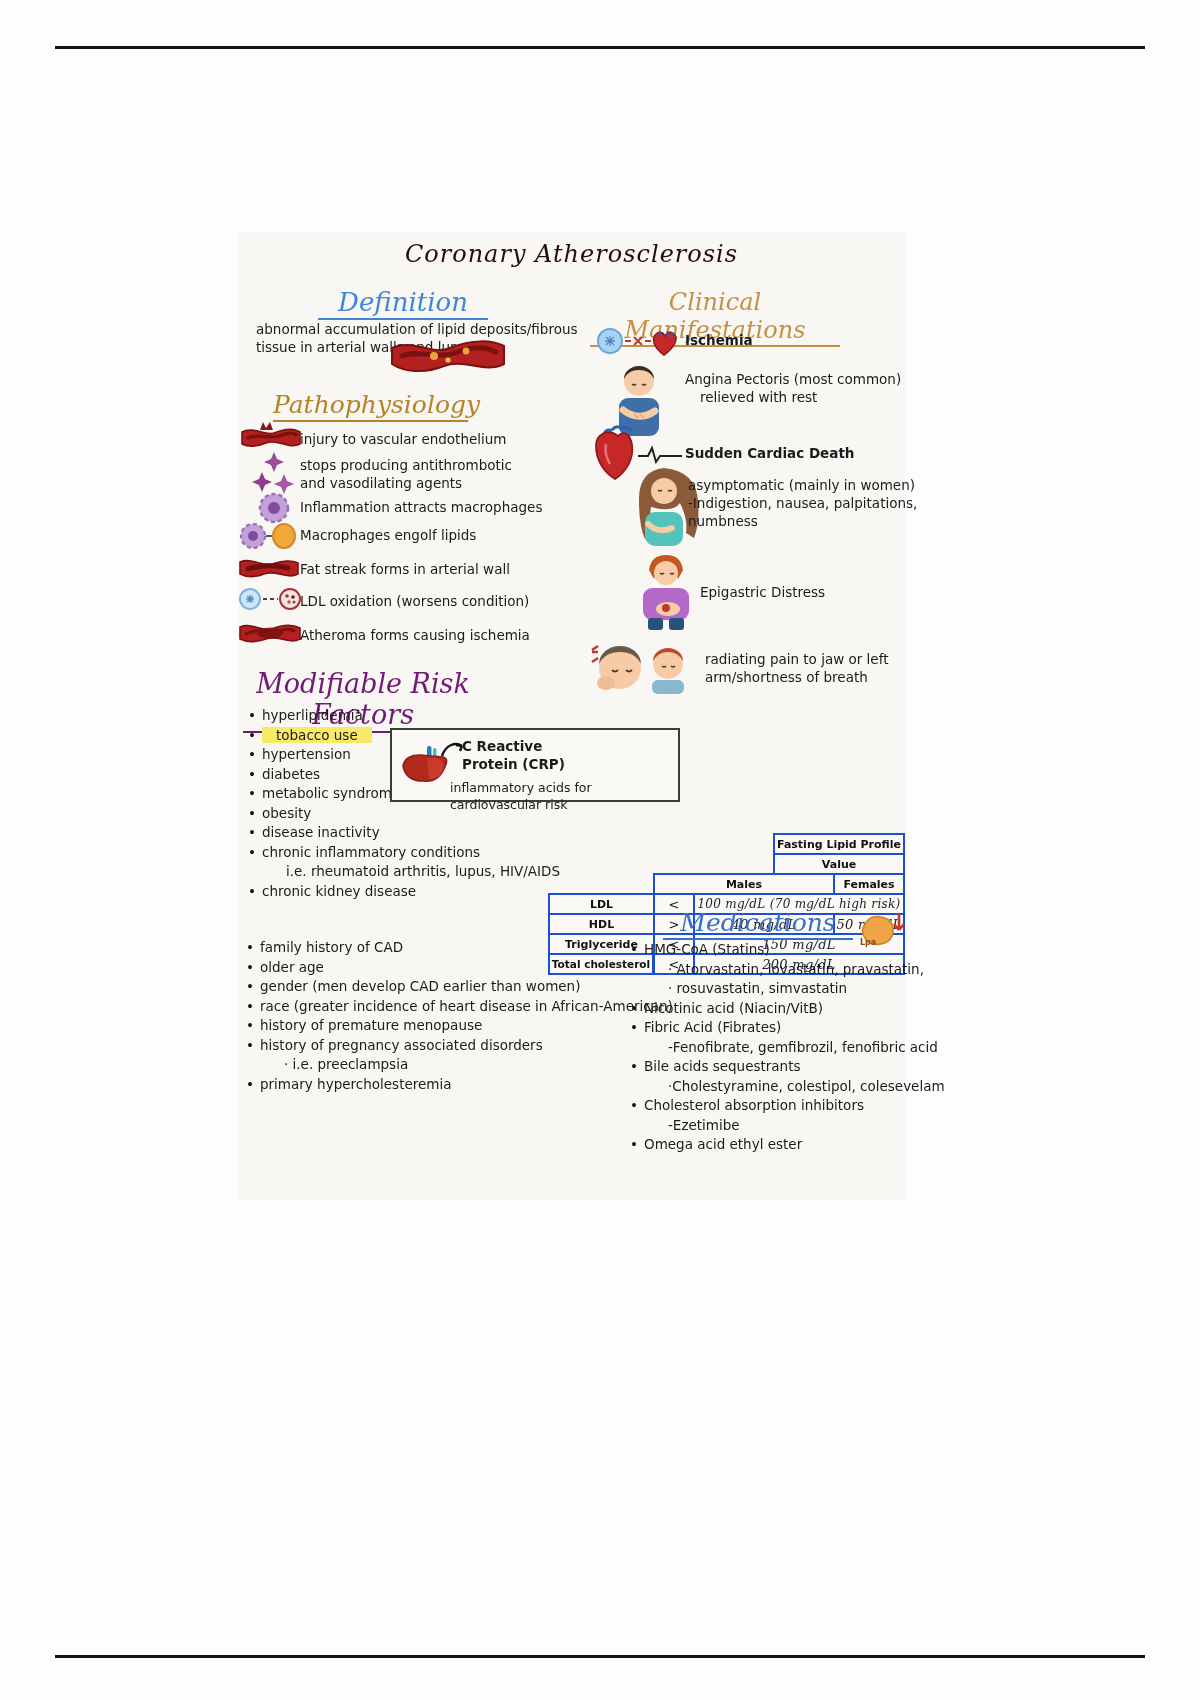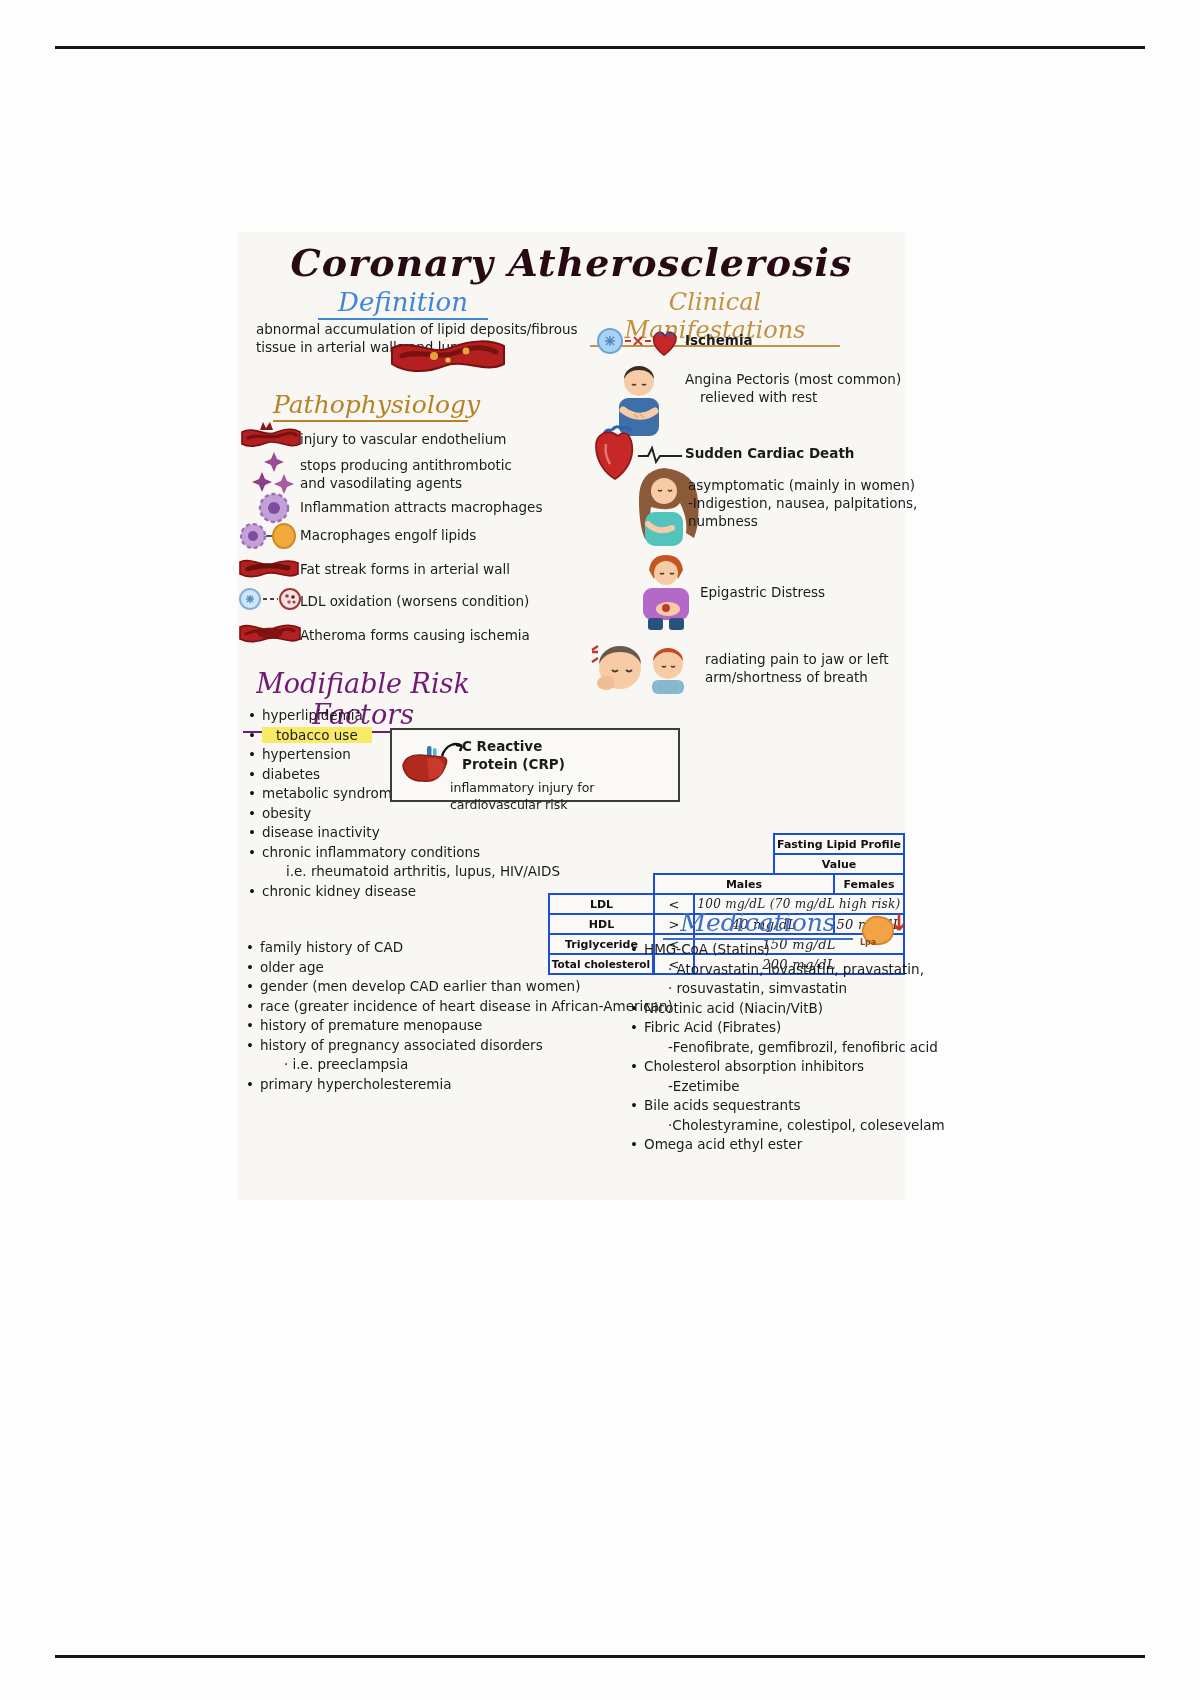--- a/index.html
+++ b/index.html
@@ -11,21 +11,21 @@
 
   .note { position:absolute; left:238px; top:232px; width:667px; height:968px; background:#f8f7f4; }
   .note-underline { position:absolute; left:238px; top:1196px; width:667px; height:2px; background:#dddbd6; }
 
   .abs { position:absolute; }
   .txt { font-size:13.5px; color:#1b1b1b; line-height:1.35; }
   .script { font-family:"DejaVu Serif", serif; font-style:italic; font-weight:normal; text-align:center; }
   .underl { border-bottom:2.5px solid currentColor; padding-bottom:1px; }
 
   .page-title { left:0; top:8px; width:100%; text-align:center; font-family:"DejaVu Serif", serif;
-    font-style:italic; font-weight:bold; font-size:38px; color:#270a13; letter-spacing:1px; }
+    font-style:italic; font-weight:normal; font-size:24px; color:#270a13; letter-spacing:1px; }
 
   .h-definition { left:80px; top:55px; width:170px; font-size:26px; color:#3f87d6; }
   .h-patho { left:35px; top:158px; width:195px; font-size:25px; color:#b78327; }
   .h-clinical { left:352px; top:56px; width:250px; font-size:24px; color:#c49043; }
   .h-modif { left:5px; top:436px; width:240px; font-size:27px; color:#701a75; }
   .h-nonmodif { left:0px; top:674px; width:275px; font-size:24px; color:#ab3a50; }
   .h-meds { left:425px; top:676px; width:190px; font-size:25px; color:#3a6fc8; }
 
   .blist { list-style:none; }
   .blist li { position:relative; padding-left:14px; line-height:19.5px; white-space:nowrap; }
@@ -148,21 +148,21 @@
         <rect x="33" y="4" width="3.5" height="11" rx="1.7" fill="#52b7c9"></rect>
         <path d="M3,22 q2,-11 17,-11 l23,2 q5,1 3,7 q-6,19 -23,17 q-17,0 -20,-15z" fill="#b22a1e" stroke="#8c1f16" stroke-width="1.6"></path>
         <path d="M27,14 q15,-2 17,8 q-2,13 -15,13 z" fill="#c93a2c"></path>
       </svg>
       <svg class="abs" style="left:48px; top:8px;" width="26" height="20" viewBox="0 0 26 20">
         <path d="M2,18 C6,6 16,4 22,8" stroke="#111" stroke-width="2.4" fill="none"></path>
         <path d="M22,8 l-6,-1 m6,1 l-2,5" stroke="#111" stroke-width="2.4" fill="none"></path>
       </svg>
       <div class="abs txt crp-t1">C Reactive</div>
       <div class="abs txt crp-t2">Protein (CRP)</div>
-      <div class="abs txt crp-note">inflammatory injury for cardiovascular risk</div>
+      <div class="abs txt crp-note">inflammatory acids for cardiovascular risk</div>
     </div>
 
     <div class="cell" style="left:535px; top:601px; width:132px; height:22px;">Fasting Lipid Profile</div>
     <div class="cell" style="left:535px; top:621px; width:132px; height:22px;">Value</div>
     <div class="cell" style="left:415px; top:641px; width:182px; height:22px;">Males</div>
     <div class="cell" style="left:595px; top:641px; width:72px; height:22px;">Females</div>
 
     <div class="cell" style="left:310px; top:661px; width:107px; height:22px;">LDL</div>
     <div class="cell hand" style="left:415px; top:661px; width:42px; height:22px;">&lt;</div>
     <div class="cell hand" style="left:455px; top:661px; width:212px; height:22px; font-size:12px;">100 mg/dL (70 mg/dL high risk)</div>
@@ -266,23 +266,23 @@
       <path d="M43,4 v16 m0,0 l-5,-6 m5,6 l5,-6" stroke="#c0392b" stroke-width="2.6" fill="none"></path>
     </svg>
 
     <ul class="abs blist txt" style="left:392px; top:708px; width:280px;">
       <li><span>HMG-CoA (Statins)</span>
         <div class="sub">· Atorvastatin, lovastatin, pravastatin,</div>
         <div class="sub">· rosuvastatin, simvastatin</div></li>
       <li><span>Nicotinic acid (Niacin/VitB)</span></li>
       <li><span>Fibric Acid (Fibrates)</span>
         <div class="sub">-Fenofibrate, gemfibrozil, fenofibric acid</div></li>
+      <li><span>Bile acids sequestrants</span>
+        <div class="sub">·Cholestyramine, colestipol, colesevelam</div></li>
       <li><span>Cholesterol absorption inhibitors</span>
         <div class="sub">-Ezetimibe</div></li>
-      <li><span>Bile acids sequestrants</span>
-        <div class="sub">·Cholestyramine, colestipol, colesevelam</div></li>
       <li><span>Omega acid ethyl ester</span></li>
     </ul>
 
     <div class="meds-icon-label">Lpa</div>
 
   </div>
 </div>
 
 </body></html>

